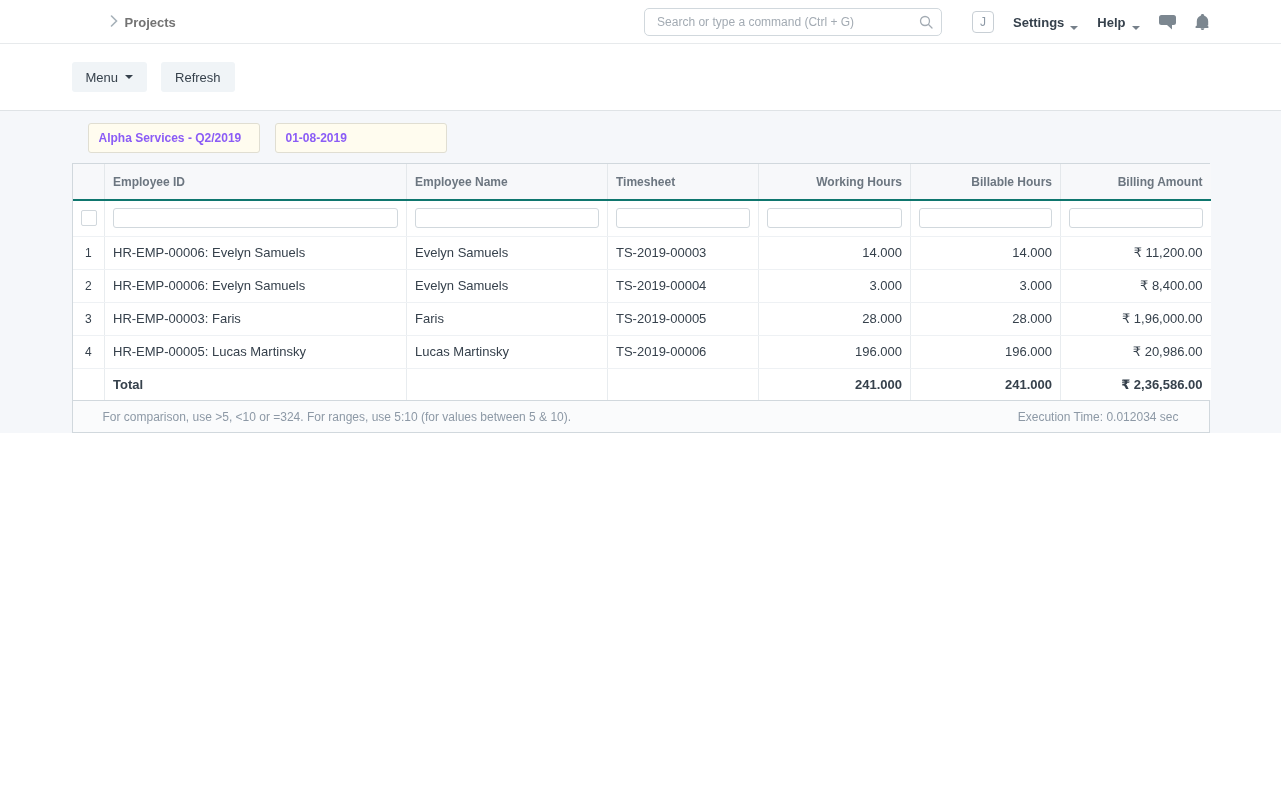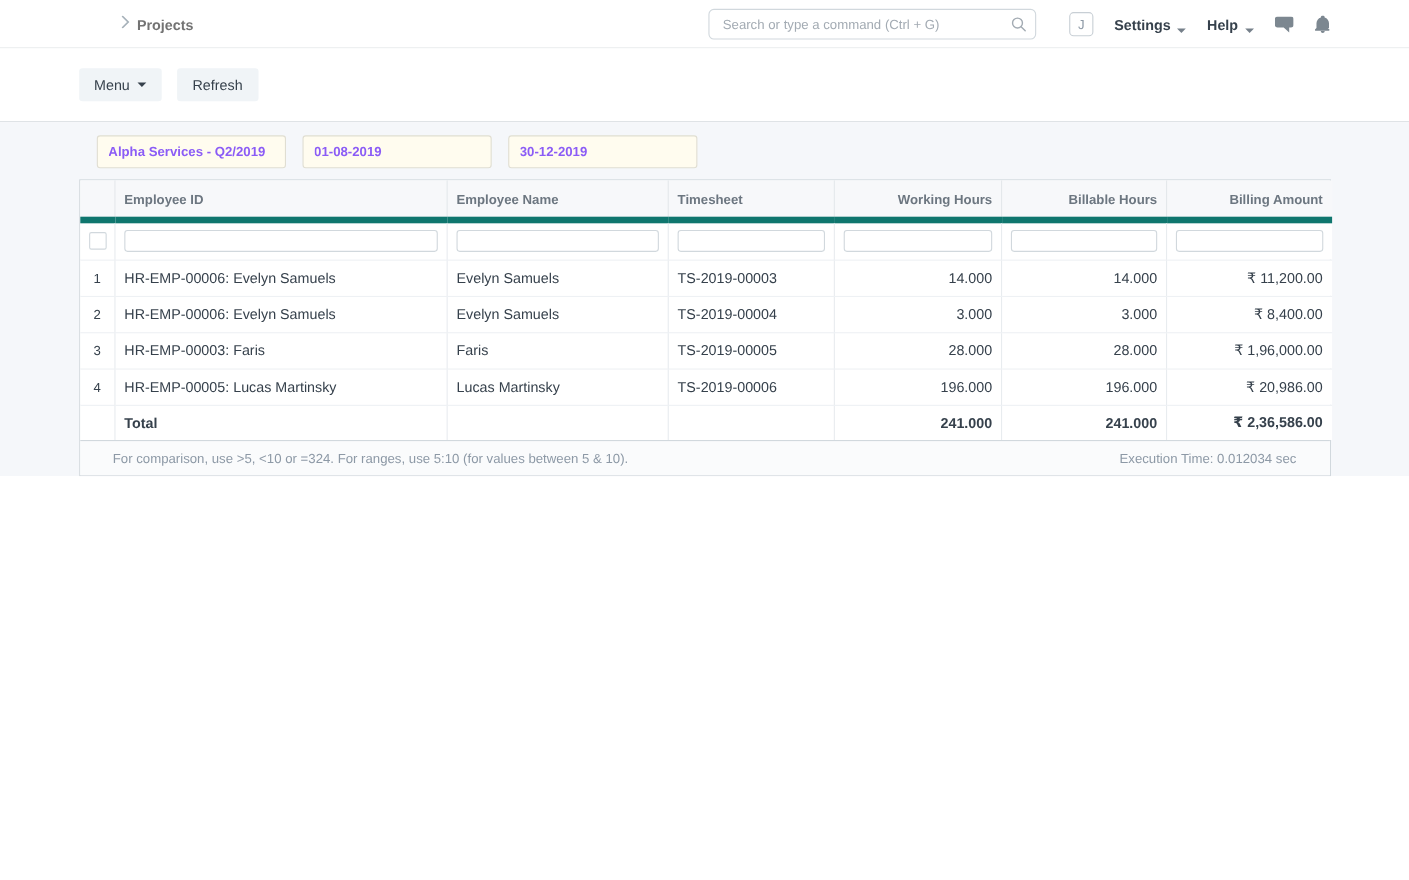--- a/index.html
+++ b/index.html
@@ -37,21 +37,21 @@
   .content { background:#f5f7fa; padding-top:12px; }
   .filters { display:flex; gap:15px; margin:0 0 10px 16px; }
   .filter-input { width:172px; height:30px; background:#fffcef; border:1px solid #e0ded2; border-radius:3px;
                   padding:0 10px; font-size:12px; font-weight:600; color:#8b5cf6; font-family:inherit; outline:none;
                   text-overflow:clip; overflow:hidden; white-space:nowrap; }
 
   
   .datatable { background:#fff; border:1px solid #d1d8dd; }
   table { width:100%; border-collapse:collapse; table-layout:fixed; }
   th { background:#f7f8fa; height:36px; font-size:12px; font-weight:700; color:#6c7680; text-align:left;
-       padding:0 8px; border-bottom:6px solid #0f766e; border-right:1px solid #e4e8eb; cursor:pointer; }
+       padding:0 8px; border-bottom:2px solid #0f766e; border-right:1px solid #e4e8eb; cursor:pointer; }
   th:last-child, td:last-child { border-right:none; }
   td { height:33px; font-size:13px; color:#36414c; padding:0 8px; border-right:1px solid #e8ecef;
        border-bottom:1px solid #eef1f4; background:#fff; }
   .num { text-align:right;padding-left:24px; }
   .idx { text-align:center; font-size:12px; }
   .filter-row td { height:36px; }
   .col-filter { width:100%; height:20px; border:1px solid #d1d8dd; border-radius:3px; background:#fff;
                 outline:none; font-family:inherit; font-size:12px; padding:0 5px; }
   .idx-filter { width:16px; height:16px; border:1px solid #d1d8dd; border-radius:2px; background:#fff;
                 display:block; margin:0 auto; padding:0; }
@@ -121,21 +121,20 @@
     </div>
   </div>
 </div>
 
 <div class="content">
   <div class="container">
 
     <div class="filters">
       <input class="filter-input" type="text" value="Alpha Services - Q2/2019" style="">
       <input class="filter-input" type="text" value="01-08-2019" style="">
-      <input class="filter-input" type="text" value="30-12-2019" style="">
     </div>
 
     <div class="datatable">
       <table>
         <colgroup>
           <col style="width:32px">
             <col style="width:302px">
             <col style="width:201px">
             <col style="width:151px">
           <col style="width:152px">

